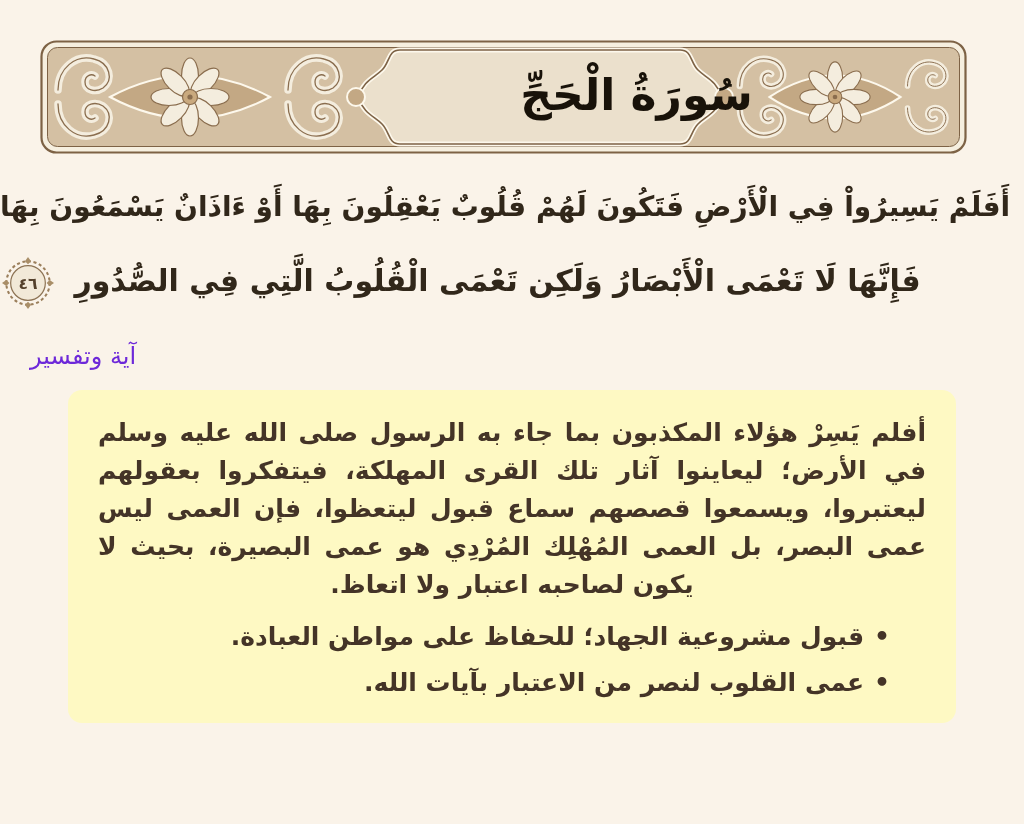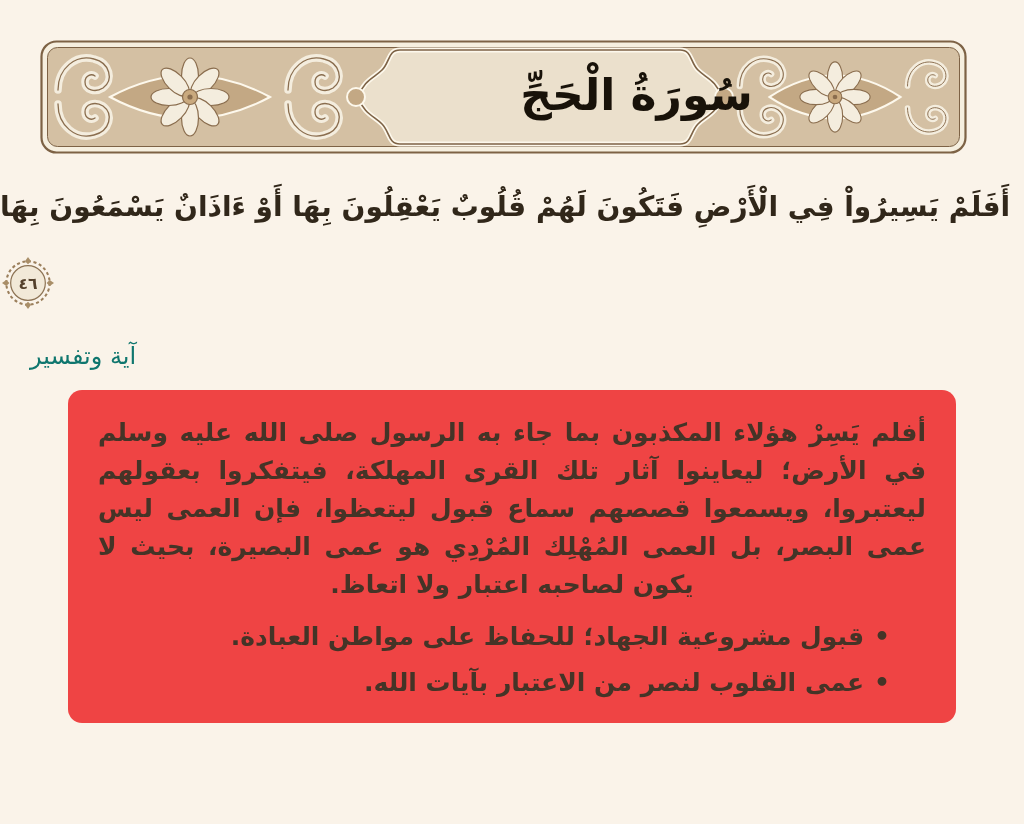--- a/index.html
+++ b/index.html
@@ -17,25 +17,25 @@
     font-size:44px;font-weight:bold;color:#181209;
   }
   .verse{margin-top:16px;text-align:left;color:#31271a;}
   .verse-line{
     font-size:30px;font-weight:bold;line-height:74px;
     white-space:nowrap;width:1024px;overflow:visible;
   }
   .medallion{vertical-align:middle;margin-right:10px;margin-left:2px;}
   .section-label{
     margin:24px 0 0 30px;text-align:left;
-    font-size:24px;color:#0f766e;text-decoration:underline;
+    font-size:24px;color:#6d28d9;text-decoration:underline;
   }
   .section-label-inner{direction:rtl;display:inline-block;}
   .tafsir-box{
-    width:828px;margin:20px auto 0;background:#ef4444;
+    width:828px;margin:20px auto 0;background:#fef9c3;
     border-radius:14px;padding:24px 30px 24px;
     color:#443427;
   }
   .tafsir-para{
     margin:0;font-size:25px;font-weight:bold;line-height:38px;
     text-align:justify;text-align-last:center;
   }
   .tafsir-bullets{
     list-style:none;margin:16px 36px 0 0;padding:0;
   }
@@ -107,20 +107,21 @@
     </svg>
 
     <div class="surah-title">سُورَةُ الْحَجِّ</div>
   </div>
 
   <div class="verse">
     <div class="verse-line" style="font-size: 28px;">
       <span>أَفَلَمْ يَسِيرُواْ فِي الْأَرْضِ فَتَكُونَ لَهُمْ قُلُوبٌ يَعْقِلُونَ بِهَا أَوْ ءَاذَانٌ يَسْمَعُونَ بِهَا</span>
     </div>
     <div class="verse-line">
+      <span>فَإِنَّهَا لَا تَعْمَى الْأَبْصَارُ وَلَكِن تَعْمَى الْقُلُوبُ الَّتِي فِي الصُّدُورِ</span>
       <svg class="medallion" width="52" height="52" viewBox="0 0 60 60">
         <circle cx="30" cy="30" r="25" fill="none" stroke="#9b7f5c" stroke-width="2.4" stroke-dasharray="3.5 3"></circle>
         <circle cx="30" cy="30" r="20" fill="#f2e9d8" stroke="#8d7354" stroke-width="1.4"></circle>
         <path d="M30,0 l3.5,5 -3.5,3.5 -3.5,-3.5 z" fill="#a98e68"></path>
         <path d="M30,60 l3.5,-5 -3.5,-3.5 -3.5,3.5 z" fill="#a98e68"></path>
         <path d="M0,30 l5,3.5 3.5,-3.5 -3.5,-3.5 z" fill="#a98e68"></path>
         <path d="M60,30 l-5,3.5 -3.5,-3.5 3.5,-3.5 z" fill="#a98e68"></path>
         <text x="30" y="37" text-anchor="middle" font-family="DejaVu Sans" font-size="18" font-weight="bold" fill="#54402b">٤٦</text>
       </svg>
     </div>

